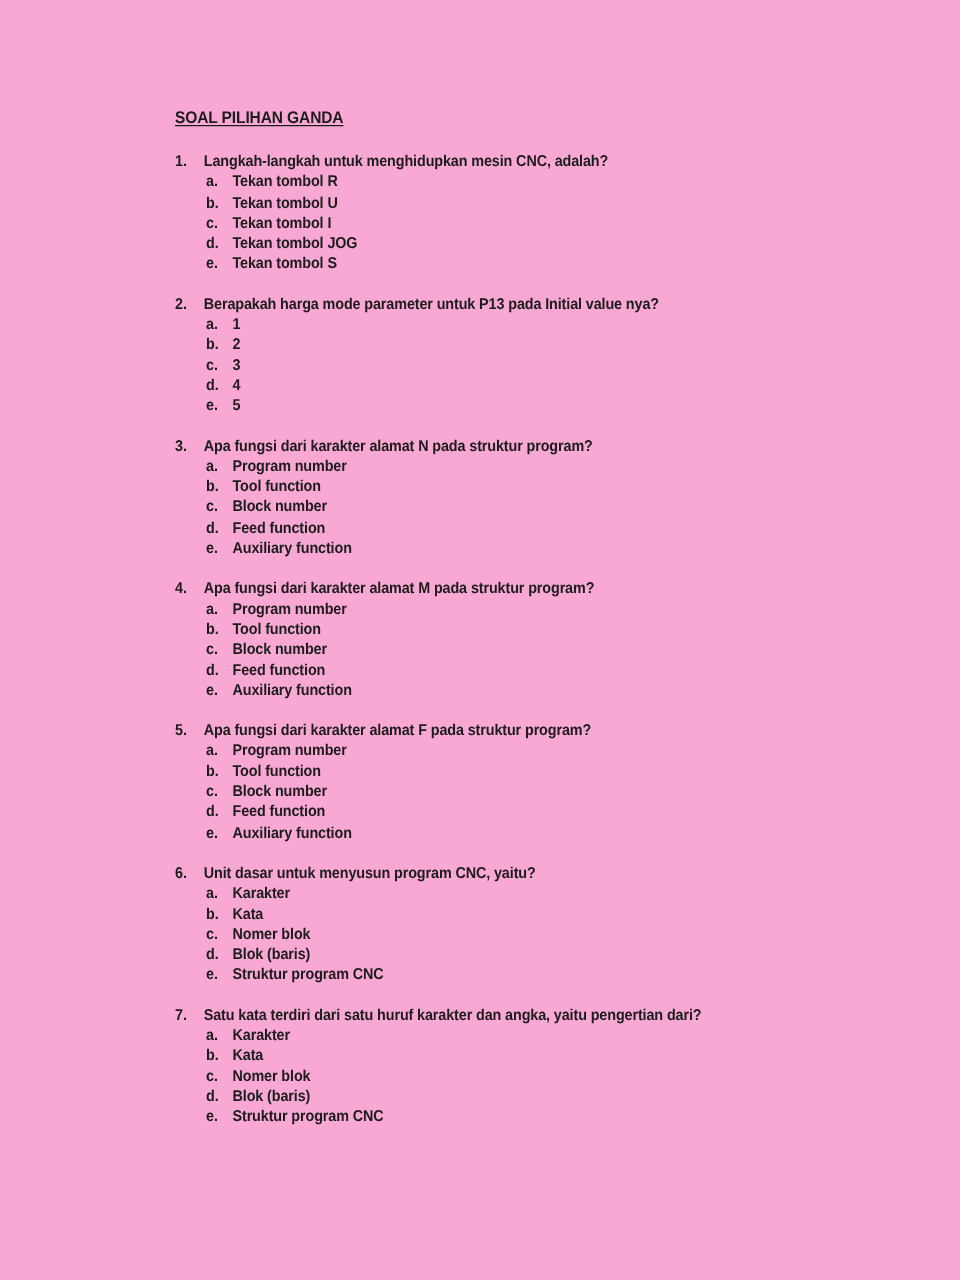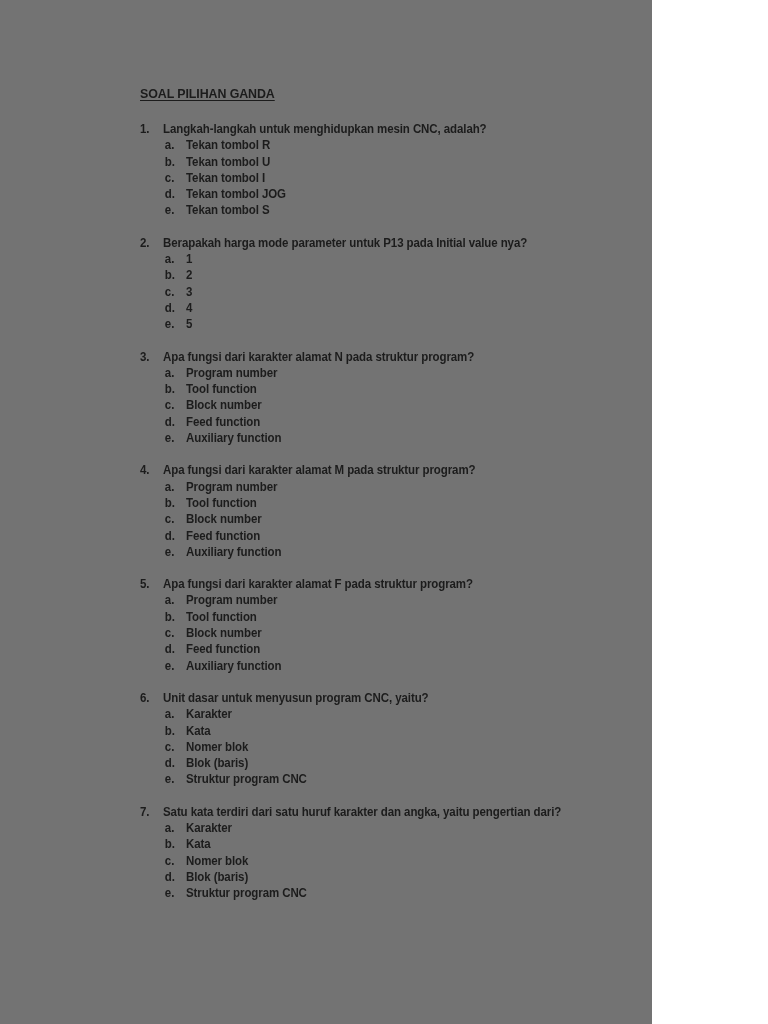--- a/index.html
+++ b/index.html
@@ -3,23 +3,23 @@
 <meta charset="utf-8">
 <style>
   * { margin: 0; padding: 0; box-sizing: border-box; }
   html, body {
     width: 768px;
     background: #ffffff;
     font-family: "Liberation Sans", sans-serif;
   }
   .page {
     position: relative;
-    width: 652px;
+    width: 768px;
     height: 1024px;
-    background: #737373;
+    background: #f9a8d4;
     overflow: hidden;
   }
   .content {
     position: absolute;
     left: 140px;
     top: 86px;
     width: 560px;
     color: #1c1c1c;
     font-weight: 700;
     font-size: 12.5px;

